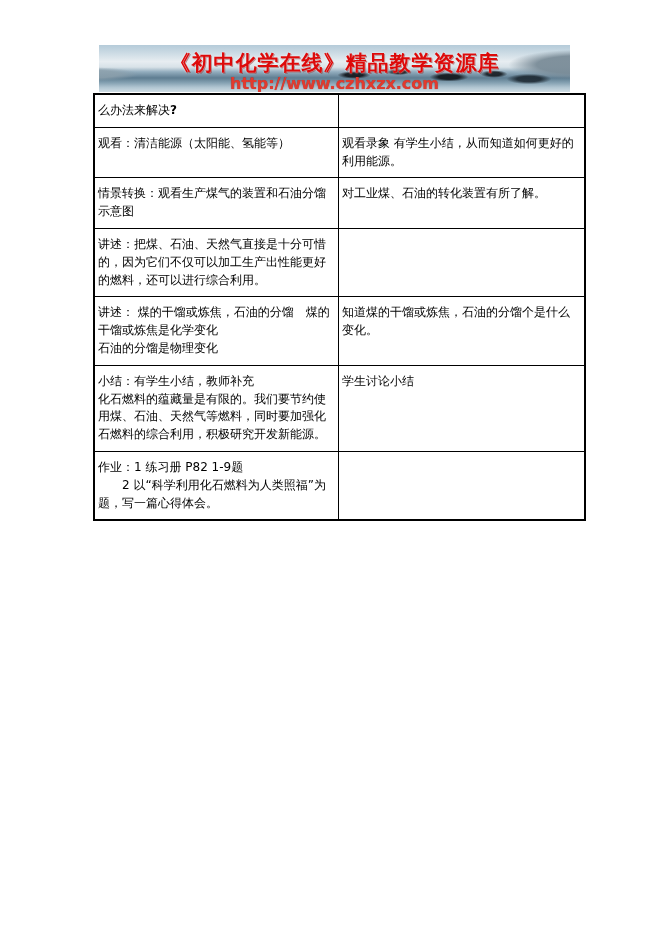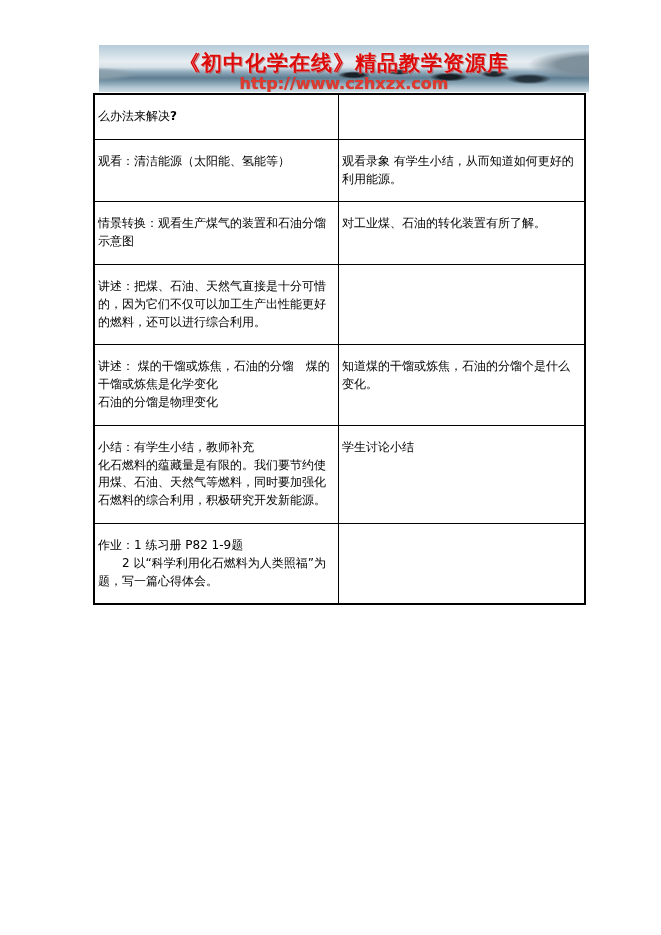--- a/index.html
+++ b/index.html
@@ -28,21 +28,20 @@
       radial-gradient(ellipse 22px 5px at 255px 30px, rgba(15,20,25,.90) 40%, rgba(15,20,25,0) 75%),
       radial-gradient(ellipse 16px 4px at 300px 27px, rgba(15,20,25,.85) 40%, rgba(15,20,25,0) 75%),
       radial-gradient(ellipse 26px 6px at 350px 32px, rgba(15,20,25,.90) 40%, rgba(15,20,25,0) 75%),
       radial-gradient(ellipse 18px 5px at 395px 29px, rgba(15,20,25,.85) 40%, rgba(15,20,25,0) 75%),
       radial-gradient(ellipse 30px 7px at 430px 34px, rgba(20,30,38,.80) 40%, rgba(20,30,38,0) 75%),
       radial-gradient(ellipse 95px 20px at 102% 42%, rgba(122,140,152,.95) 45%, rgba(122,140,152,0) 75%),
       radial-gradient(ellipse 70px 10px at -2% 62%, rgba(140,160,172,.85) 40%, rgba(140,160,172,0) 70%),
       linear-gradient(to bottom,
         #b5cbd9 0%, #c9d9e3 15%, #e7edf1 35%, #d8e2e8 47%,
         #93adbe 57%, #5f7d91 70%, #83a0b1 80%, #b0c5d1 90%, #cfdde4 100%);
-    padding-left: 19px;
   }
   .banner-title {
     position: absolute;
     left: 0;
     top: 4px;
     width: 100%;
     text-align: center;
     font-size: 21px;
     font-weight: bold;
     letter-spacing: 1px;
@@ -69,21 +68,21 @@
     left: 93px;
     top: 93px;
     width: 476px;
     border-collapse: collapse;
     table-layout: fixed;
     border: 2px solid #000;
   }
   .doc-table td {
     border: 1px solid #000;
     vertical-align: top;
-    padding: 13px 3px;
+    padding: 7px 3px;
     font-size: 12px;
     line-height: 17.8px;
     white-space: pre-wrap;
     word-break: break-all;
     overflow: hidden;
   }
   .col-left  { width: 237px; }
   .col-right { width: 239px; }
   .doc-table tr:nth-child(1) { height: 18px; }
   .doc-table tr:nth-child(2) { height: 36px; }

